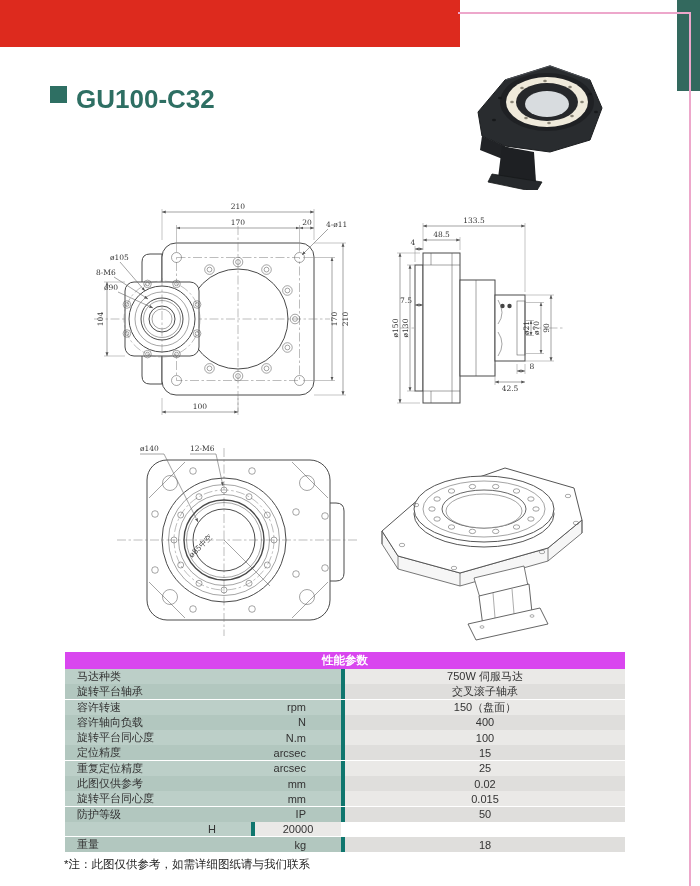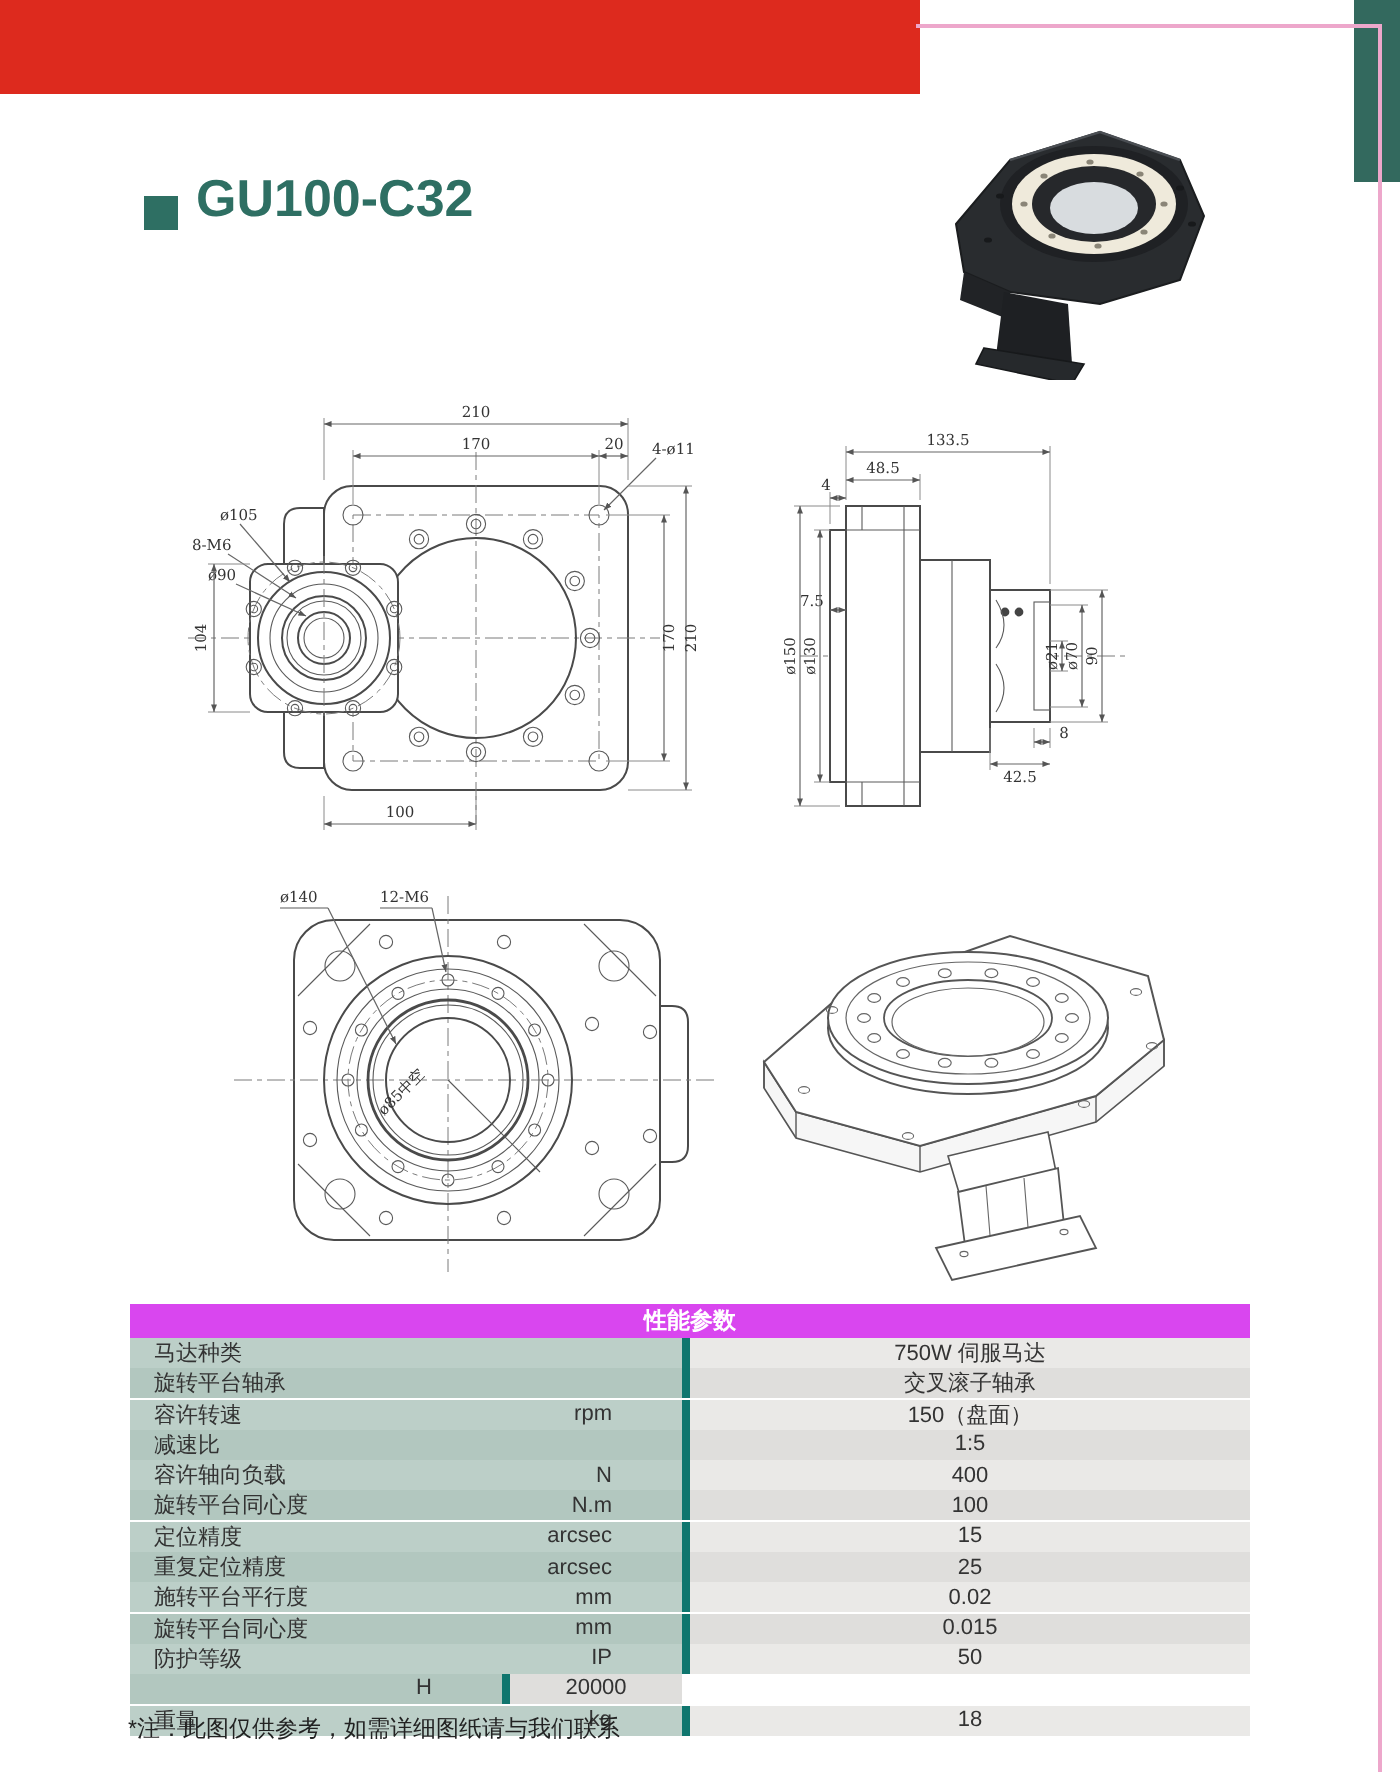--- a/index.html
+++ b/index.html
@@ -4,21 +4,21 @@
 <style>
   html,body{margin:0;padding:0;}
   body{width:700px;height:886px;position:relative;background:#fff;
        font-family:"Liberation Sans",sans-serif;overflow:hidden;}
   .abs{position:absolute;}
   
   .red-banner{left:0;top:0;width:460px;height:47px;background:#dd2a1e;}
   .teal-bar{left:677px;top:0;width:23px;height:91px;background:#33695e;}
   .pink-h{left:458px;top:12px;width:233px;height:2px;background:#eda7cb;}
   .pink-v{left:689px;top:12px;width:2px;height:874px;background:#eda7cb;}
-  .title-row{left:72px;top:84px;display:flex;align-items:flex-end;gap:9px;}
+  .title-row{left:50px;top:84px;display:flex;align-items:flex-start;gap:9px;}
   .title-bullet{width:17px;height:17px;background:#2e6f63;margin-top:2px;}
   .page-title{font-size:26px;font-weight:bold;color:#2e6f63;letter-spacing:0px;}
   
   svg .ol{fill:none;stroke:#4a4a4a;stroke-width:1;}
   svg .th{fill:none;stroke:#5a5a5a;stroke-width:.55;}
   svg .cl{fill:none;stroke:#7a7a7a;stroke-width:.5;stroke-dasharray:9 2.5 2.5 2.5;}
   svg .dml{fill:none;stroke:#666;stroke-width:.6;marker-start:url(#arr);marker-end:url(#arr);}
   svg .ldr{fill:none;stroke:#666;stroke-width:.6;marker-end:url(#arr);}
   svg .ext{fill:none;stroke:#8a8a8a;stroke-width:.5;}
   svg .dt{font-family:"DejaVu Serif",serif;font-size:7.5px;fill:#333;}
@@ -350,46 +350,41 @@
         <div class="c-label">旋转平台轴承</div>
         <div class="c-unit"></div>
         <div class="c-value">交叉滚子轴承</div>
       </div>
     <div class="t-row">
         <div class="c-label">容许转速</div>
         <div class="c-unit">rpm</div>
         <div class="c-value">150（盘面）</div>
       </div>
     <div class="t-row">
-        <div class="c-label">减速比</div>
-        <div class="c-unit"></div>
-        <div class="c-value">1:5</div>
-      </div>
-    <div class="t-row">
         <div class="c-label">容许轴向负载</div>
         <div class="c-unit">N</div>
         <div class="c-value">400</div>
       </div>
     <div class="t-row">
         <div class="c-label">旋转平台同心度</div>
         <div class="c-unit">N.m</div>
         <div class="c-value">100</div>
       </div>
     <div class="t-row">
         <div class="c-label">定位精度</div>
         <div class="c-unit">arcsec</div>
         <div class="c-value">15</div>
       </div>
     <div class="t-row">
         <div class="c-label">重复定位精度</div>
         <div class="c-unit">arcsec</div>
         <div class="c-value">25</div>
       </div>
     <div class="t-row">
-        <div class="c-label">施转平台平行度</div>
+        <div class="c-label">此图仅供参考</div>
         <div class="c-unit">mm</div>
         <div class="c-value">0.02</div>
       </div>
     <div class="t-row">
         <div class="c-label">旋转平台同心度</div>
         <div class="c-unit">mm</div>
         <div class="c-value">0.015</div>
       </div>
     <div class="t-row">
         <div class="c-label">防护等级</div>

